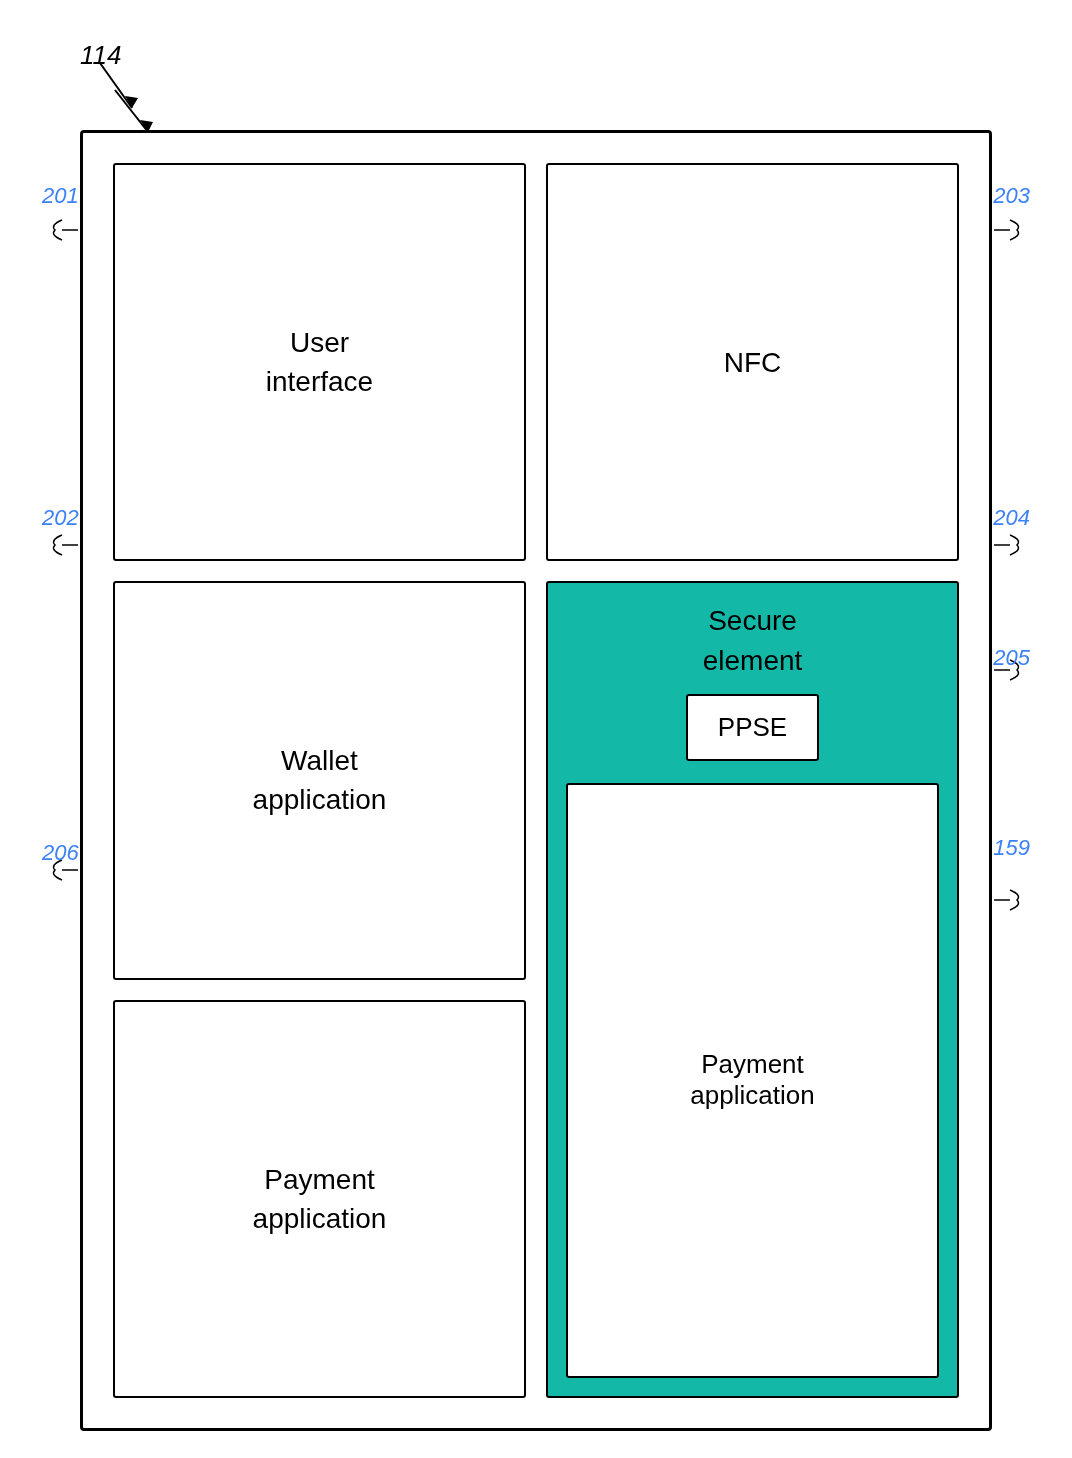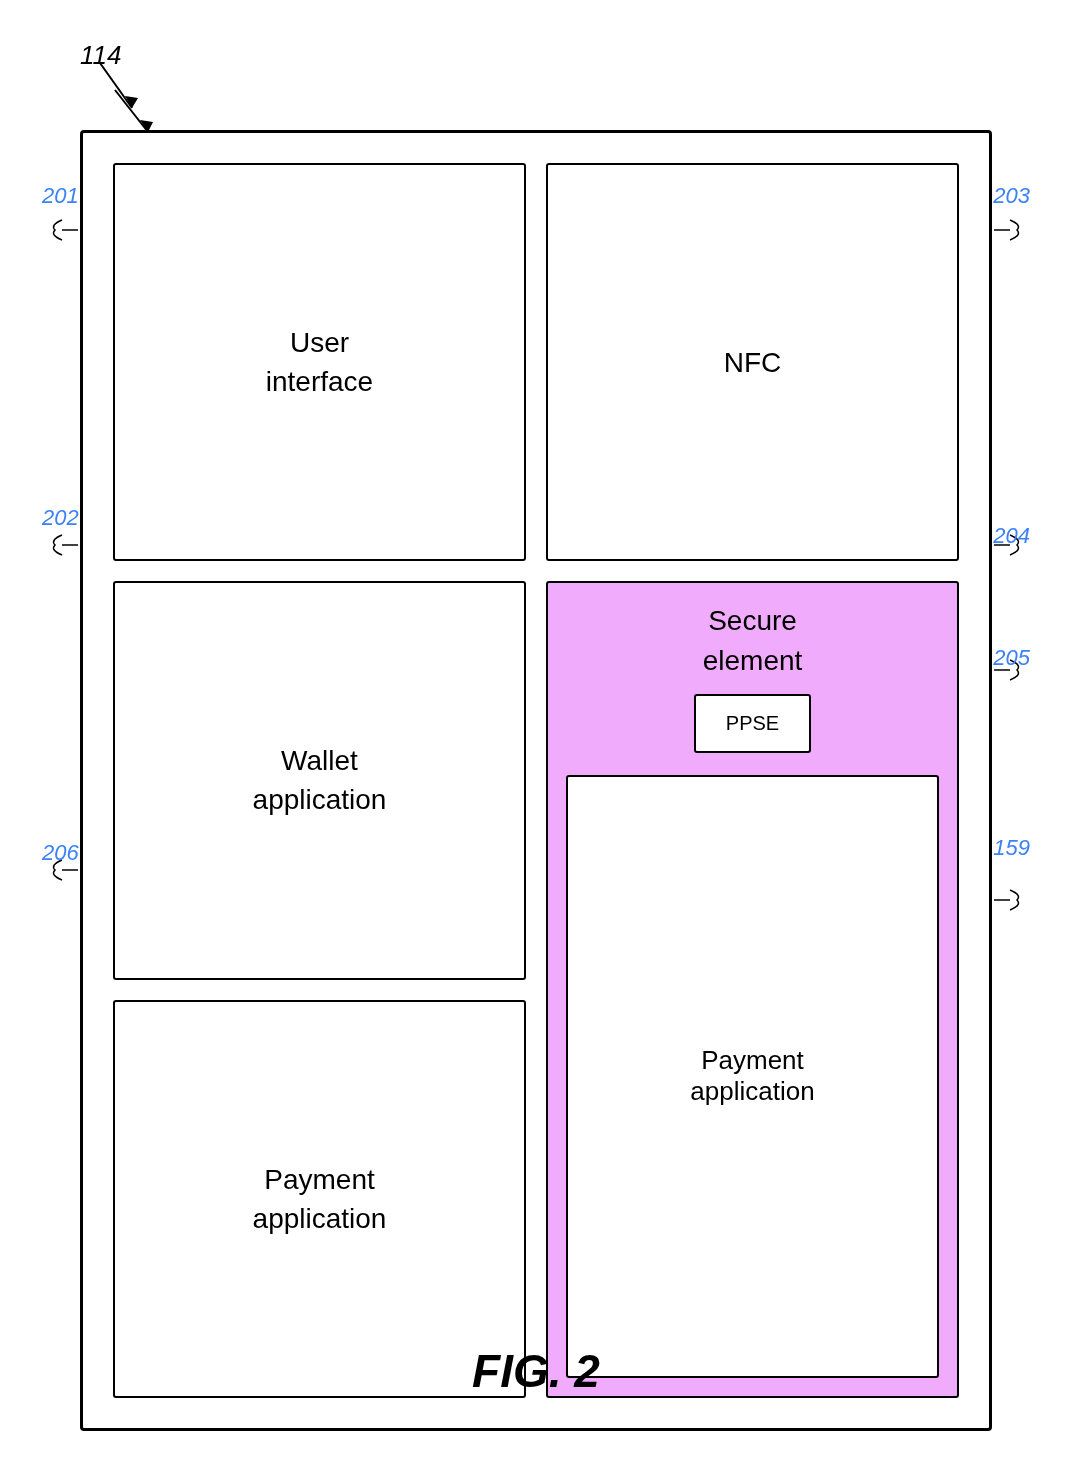--- a/index.html
+++ b/index.html
@@ -76,21 +76,21 @@
       color: #3b82f6;
     }
 
     
     .ref-201 { top: 183px; left: 42px; }
     .ref-202 { top: 505px; left: 42px; }
     .ref-206 { top: 840px; left: 42px; }
 
     
     .ref-203 { top: 183px; right: 42px; margin-left: 28px; }
-    .ref-204 { top: 505px; right: 42px; margin-top: 18px; }
+    .ref-204 { top: 505px; right: 42px; }
     .ref-205 { top: 645px; right: 42px; }
     .ref-207 { top: 835px; right: 42px; }
 
     
     .figure-caption {
       position: absolute;
       bottom: 60px;
       left: 50%;
       transform: translateX(-50%);
       font-size: 46px;
@@ -150,27 +150,27 @@
       </div>
 
       <div class="box cell-1-2">
         <span>NFC</span>
       </div>
 
       <div class="box cell-2-1">
         <span>Wallet<br>application</span>
       </div>
 
-      <div class="cell-2-2" style="border: 2.5px solid #000; border-radius:3px; display:flex; flex-direction:column; padding:18px; gap:14px; background:#f0abfc;">
+      <div class="cell-2-2" style="border: 2.5px solid #000; border-radius:3px; display:flex; flex-direction:column; padding:18px; gap:14px; background:#14b8a6;">
 
         <div style="font-size:28px; text-align:center; line-height:1.4;">
           <span>Secure<br>element</span>
         </div>
 
-        <div style="border:2.5px solid #000; border-radius:3px; padding:16px 30px; font-size:20px; text-align:center; align-self:center; background:#fff;">
+        <div style="border:2.5px solid #000; border-radius:3px; padding:16px 30px; font-size:26px; text-align:center; align-self:center; background:#fff;">
           <span>PPSE</span>
         </div>
 
         <div style="border:2.5px solid #000; border-radius:3px; flex:1; display:flex; align-items:center; justify-content:center; font-size:26px; text-align:center; background:#fff; margin-top:8px;">
           <span>Payment<br>application</span>
         </div>
       </div>
 
       <div class="box cell-3-1">
         <span>Payment<br>application</span>
@@ -207,15 +207,14 @@
   </svg>
 
   <span class="ref-label ref-201">201</span>
   <span class="ref-label ref-202">202</span>
   <span class="ref-label ref-206">206</span>
   <span class="ref-label ref-203">203</span>
   <span class="ref-label ref-204">204</span>
   <span class="ref-label ref-205">205</span>
   <span class="ref-label ref-207">159</span>
 
-  <div class="figure-caption">FIG. 2</div>
 
 </div>
 
 </body></html>

